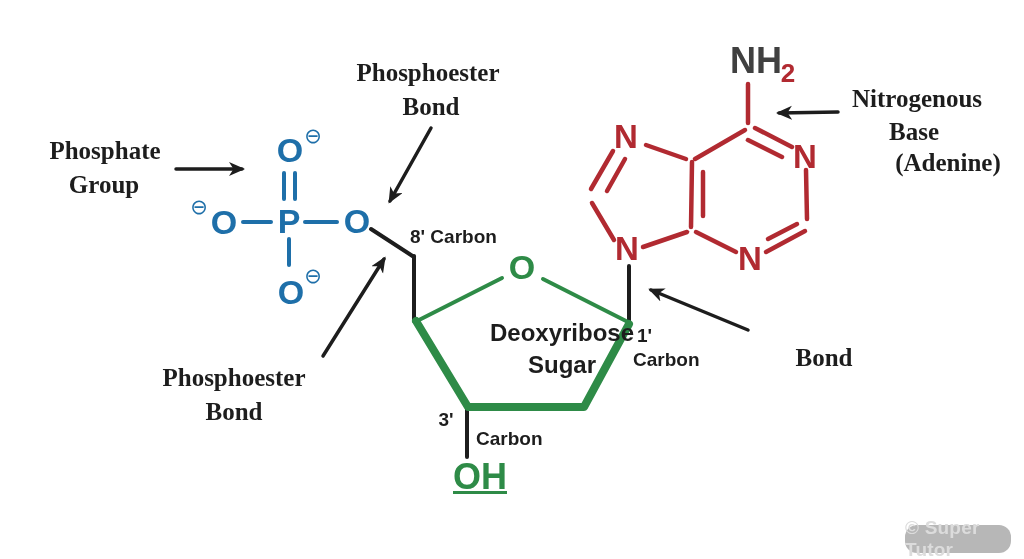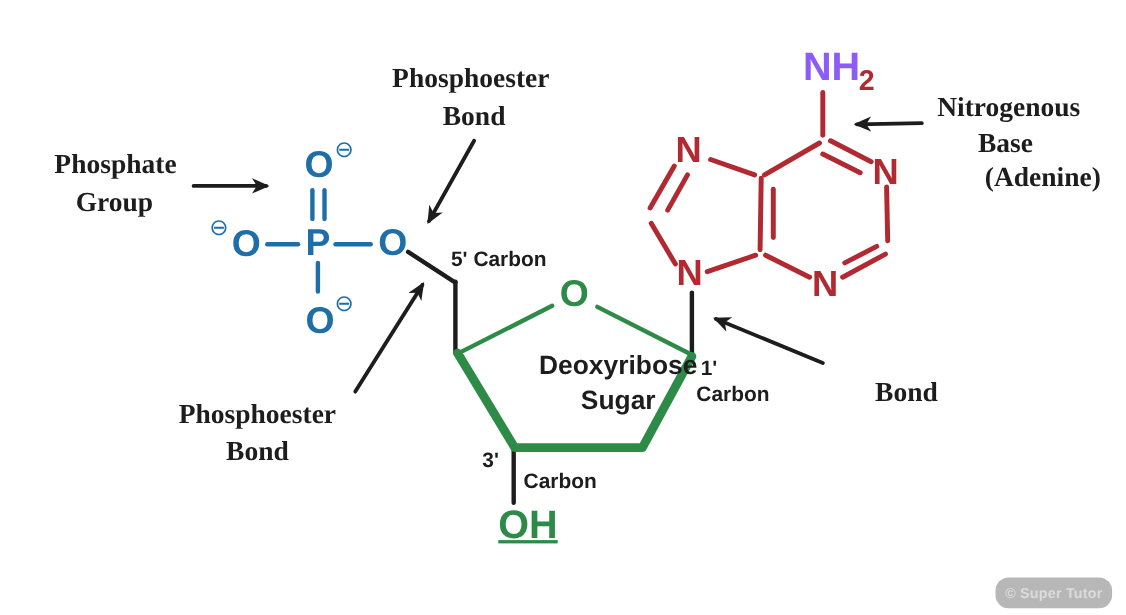--- a/index.html
+++ b/index.html
@@ -27,34 +27,34 @@
     color:#1d1d1d;
     line-height:1;
   }
   .lbl{font-size:25px;font-family:Liberation Serif, serif;}
   .lbl-sm{font-size:24px;margin-left:37px;}
   .carbon{font-size:19px;}
   .atom-blue{font-size:34px;color:#1e6fa9;}
   .atom-green{font-size:34px;color:#2e8b47;}
   .atom-red{font-size:33px;color:#b12a31;}
   .oh{font-size:36px;color:#2e8b47;text-decoration:underline;}
-  .nh{font-size:36px;color:#8b5cf6;}
+  .nh{font-size:36px;color:#404040;}
   .nh-sub{font-size:26px;color:#b12a31;}
   .charge{
     font-size:21px;color:#1e6fa9;font-weight:400;
     font-family:"DejaVu Sans", sans-serif;
   }
   .watermark{
     position:absolute;
     left:905px;top:525px;
     width:106px;height:28px;
     background:#b7b7b7;
     border-radius:12px;
     color:#dcdcdc;
-    font-size:13px;font-weight:700;
+    font-size:19px;font-weight:700;
     display:flex;align-items:center;justify-content:center;
     letter-spacing:.2px;
   }
 </style>
 </head>
 <body>
 
 <div id="stage">
 
   <svg id="molsvg" width="1024" height="559" viewBox="0 0 1024 559">
@@ -123,21 +123,21 @@
 
   <div class="t lbl" style="left:917px;top:98px">Nitrogenous</div>
   <div class="t lbl" style="left:914px;top:131px">Base</div>
   <div class="t lbl" style="left:948px;top:162px">(Adenine)</div>
 
   <div class="t lbl" style="left:824px;top:357px">Bond</div>
 
   <div class="t lbl-sm" style="left:525px;top:333px">Deoxyribose</div>
   <div class="t lbl-sm" style="left:525px;top:365px">Sugar</div>
 
-  <div class="tl carbon" style="left:410px;top:236px">5' Carbon</div>
+  <div class="tl carbon" style="left:410px;top:236px">8' Carbon</div>
   <div class="tl carbon" style="left:637px;top:335px">1'</div>
   <div class="tl carbon" style="left:633px;top:359px">Carbon</div>
   <div class="t carbon" style="left:446px;top:419px">3'</div>
   <div class="tl carbon" style="left:476px;top:438px">Carbon</div>
 
   <div class="t atom-blue" style="left:289px;top:221px">P</div>
   <div class="t atom-blue" style="left:290px;top:150px">O</div>
   <div class="t atom-blue" style="left:224px;top:222px">O</div>
   <div class="t atom-blue" style="left:357px;top:221px">O</div>
   <div class="t atom-blue" style="left:291px;top:292px">O</div>

